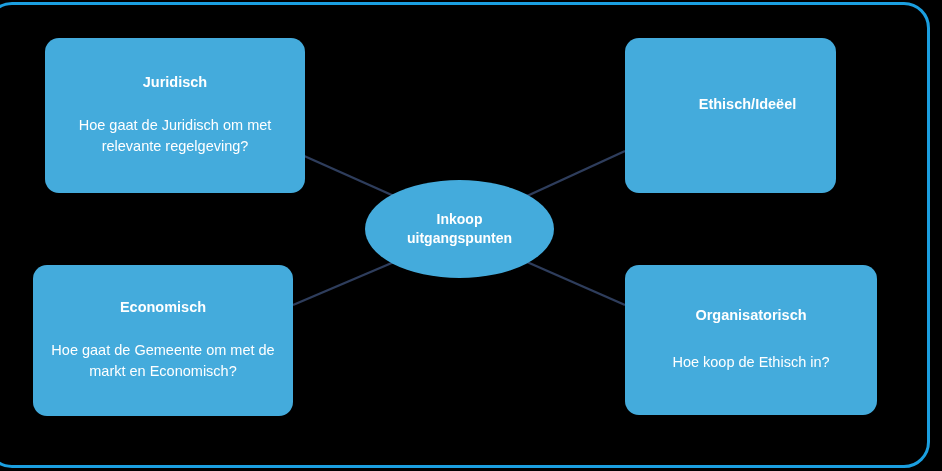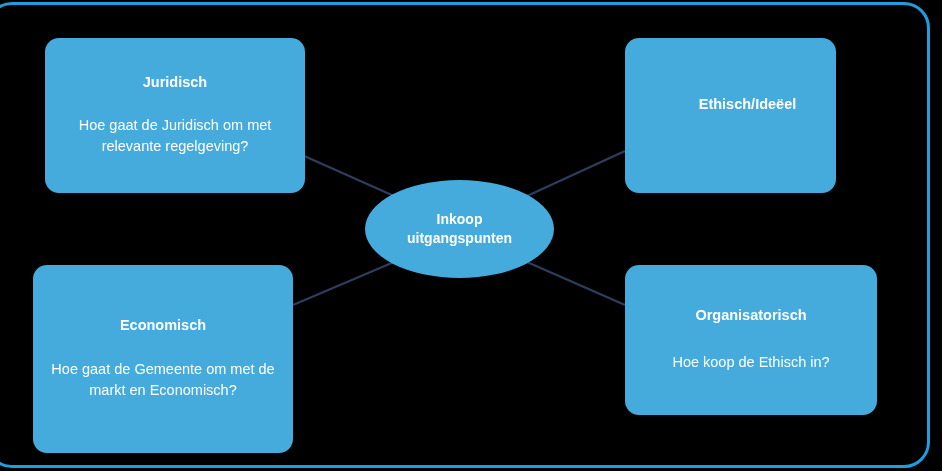--- a/index.html
+++ b/index.html
@@ -60,21 +60,21 @@
     margin-bottom: 26px;
   }
   .node .node-body {
     font-size: 14.5px;
     font-weight: normal;
     line-height: 1.45;
   }
 
   #node-juridisch      { left: 45px;  top: 38px;  width: 260px; height: 155px; }
   #node-ethisch        { left: 625px; top: 38px;  width: 211px; height: 155px; padding-left: 48px; }
-  #node-economisch     { left: 33px;  top: 265px; width: 260px; height: 188px; }
+  #node-economisch     { left: 33px;  top: 265px; width: 260px; height: 151px; }
   #node-organisatorisch{ left: 625px; top: 265px; width: 252px; height: 150px; }
 
   #node-juridisch .node-title       { margin-bottom: 24px; }
   #node-ethisch .node-title         { margin-bottom: 22px; }
   #node-economisch .node-title      { margin-bottom: 24px; }
   #node-organisatorisch .node-title { margin-bottom: 28px; }
 
   
   #hub {
     position: absolute;

